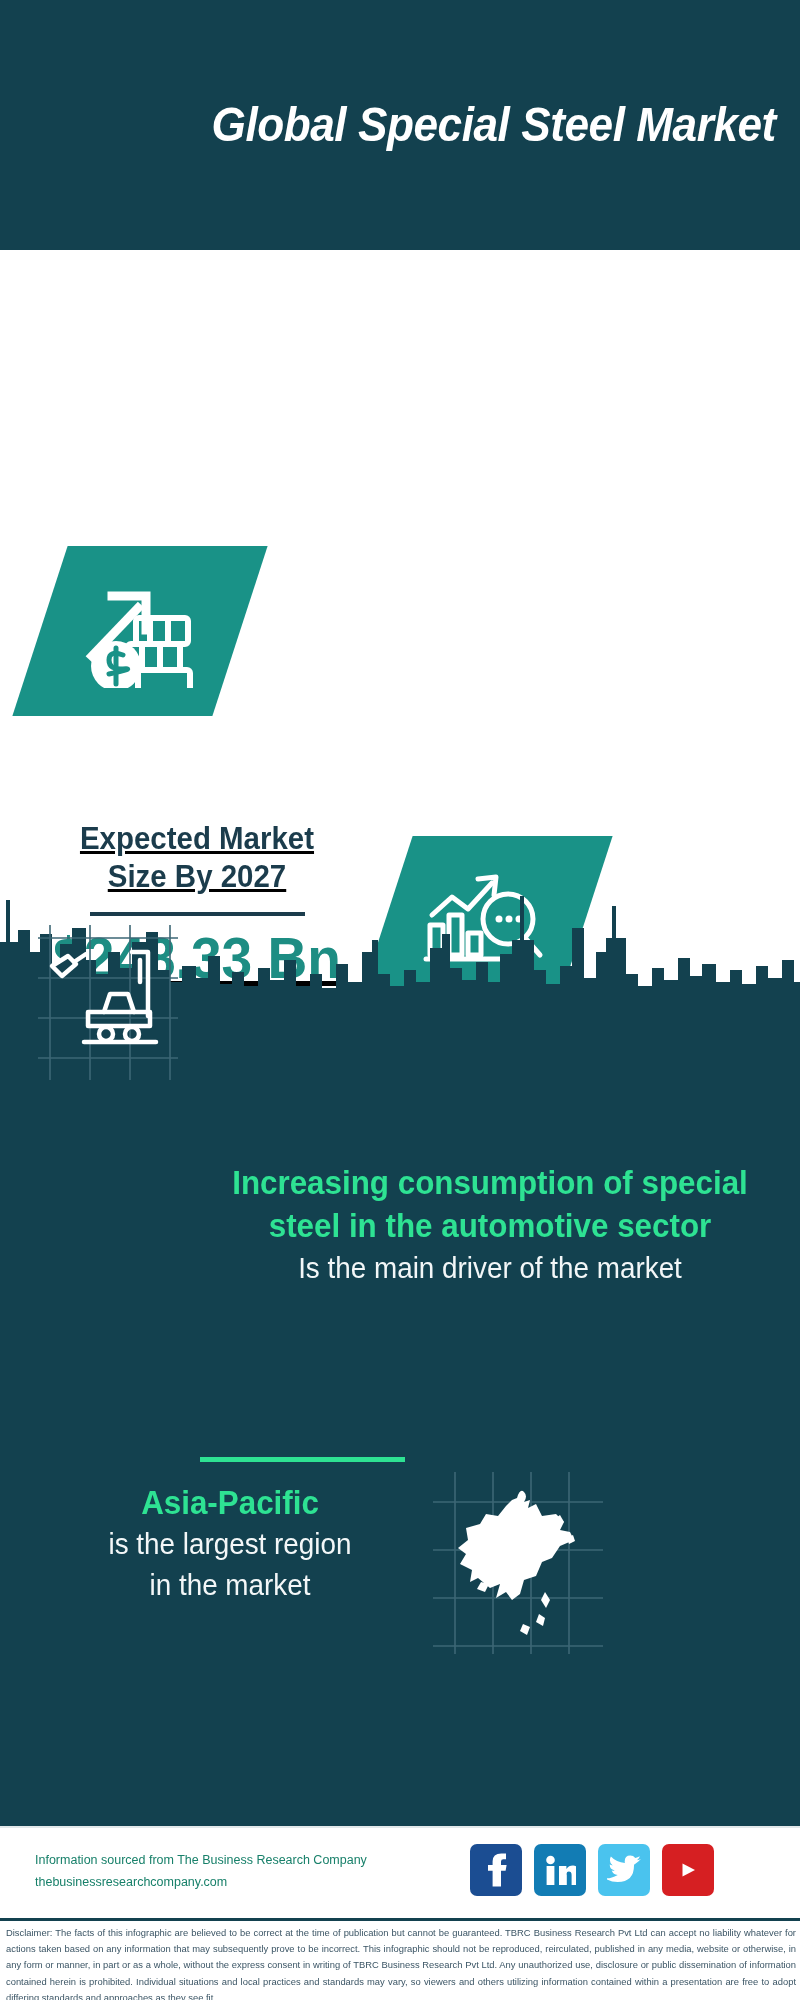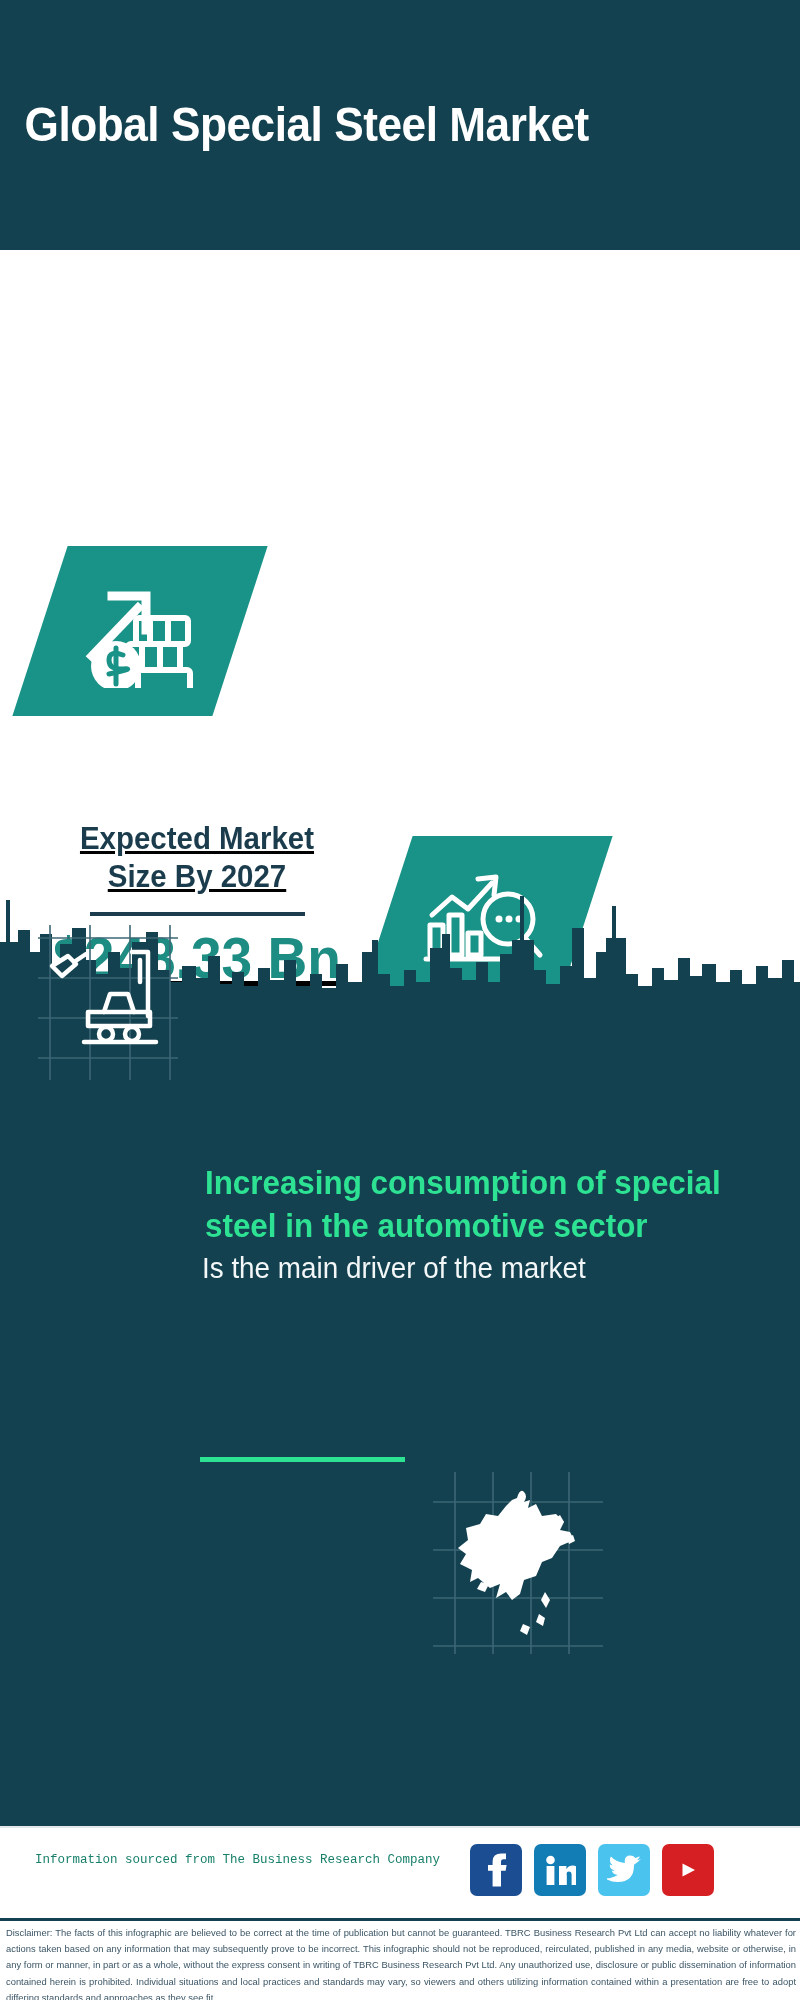--- a/index.html
+++ b/index.html
@@ -9,21 +9,21 @@
     background:#ffffff;
     font-family:"Liberation Sans", sans-serif;
     position:relative;
     overflow:hidden;
   }
 
   
   .header {
     position:absolute; left:0; top:0; width:800px; height:250px;
     background:#13414f;
-    display:flex; align-items:center; justify-content:flex-start;
+    display:flex; align-items:center; justify-content:flex-end;font-style:italic;
   }
   .header-title {
     color:#ffffff;
     font-size:48px;
     font-weight:bold;
     line-height:1.15;
     text-align:center;
     letter-spacing:-0.5px;
     font-family:"Liberation Sans Narrow","Liberation Sans",sans-serif;
     transform:scaleX(0.92);
@@ -89,21 +89,21 @@
   }
   .skyline {
     position:absolute; left:0; top:-120px; width:800px; height:130px;
     display:block;
   }
 
   .grid-icon { position:absolute; }
   .grid-icon svg { display:block; }
 
   .driver-block {
-    position:absolute; left:190px; top:160px; width:600px; text-align:left;
+    position:absolute; left:190px; top:160px; width:600px; text-align:center;
   }
   .headline-green {
     color:#2ee293;
     font-size:33px; font-weight:bold; line-height:1.29;
     font-family:"Liberation Sans Narrow","Liberation Sans",sans-serif;
     transform:scaleX(0.95);
   }
   .sub-white {
     color:#f3f7f8;
     font-size:29px; font-weight:normal; line-height:1.32;
@@ -129,21 +129,21 @@
   
   .footer {
     position:absolute; left:0; top:1826px; width:800px; height:92px;
     background:#ffffff;
     border-top:2px solid #e2e8ea;
   }
   .footer-text {
     position:absolute; left:35px; top:22px; width:430px;
     color:#18806a;
     font-size:12.5px; line-height:1.75;
-    font-family:Liberation Mono, monospace;
+    font-family:Liberation Sans, sans-serif;
   }
   .socials {
     position:absolute; left:470px; top:16px;
     display:flex; gap:12px;
   }
   .soc {
     width:52px; height:52px; border-radius:7px;
     display:flex; align-items:center; justify-content:center;
   }
   .soc svg { display:block; }
@@ -265,20 +265,25 @@
     </svg>
   </div>
 
   <div class="driver-block">
     <div class="headline-green">Increasing consumption of special steel in the automotive sector</div>
     <div class="sub-white">Is the main driver of the market</div>
   </div>
 
   <div class="green-rule"></div>
 
+  <div class="region-block">
+    <div class="region-name">Asia-Pacific</div>
+    <div class="sub-white">is the largest region</div>
+    <div class="sub-white">in the market</div>
+  </div>
 
   <div class="grid-icon" style="left:425px; top:462px;">
     <svg width="185" height="190" viewBox="0 0 185 190">
       <g stroke="#3d6775" stroke-width="1.6" fill="none">
         <path d="M8 38 L178 38 M8 86 L178 86 M8 134 L178 134 M8 182 L178 182"></path>
         <path d="M30 8 L30 190 M68 8 L68 190 M106 8 L106 190 M144 8 L144 190"></path>
       </g>
       <g fill="#ffffff">
         <path d="M92 34 q3 -10 7 -6 t0 10 l6 -2 l-2 8 l8 -4 l6 12 l14 -2 l8 8 l-4 8 l10 2 l4 8 l-14 6
                  l-8 12 l-10 4 l-6 14 l-12 4 l-4 14 l-8 6 l-6 -8 l-10 6 l4 -14 l-10 4 l-12 -10 l-8 4
@@ -290,20 +295,21 @@
         <path d="M98 160 l7 3 l-3 8 l-7 -4 Z"></path>
         <path d="M56 118 l8 2 l-4 8 l-8 -3 Z"></path>
       </g>
     </svg>
   </div>
 </div>
 
 <div class="footer">
   <div class="footer-text">
     <div>Information sourced from The Business Research Company</div>
+    <div>thebusinessresearchcompany.com</div>
   </div>
   <div class="socials">
     <div class="soc soc-facebook">
       <span>
         <svg width="30" height="34" viewBox="0 0 30 34">
           <path fill="#ffffff" d="M20 12 L20 8.4 q0-2.2 2.4-2.2 L25 6.2 L25 0.5 L20.4 0.5
             q-4.4 0-6.6 2.1 T11.6 8.2 L11.6 12 L7 12 L7 17.8 L11.6 17.8 L11.6 33.5 L20 33.5 L20 17.8
             L24.6 17.8 L25.6 12 Z"></path>
         </svg>
       </span>

